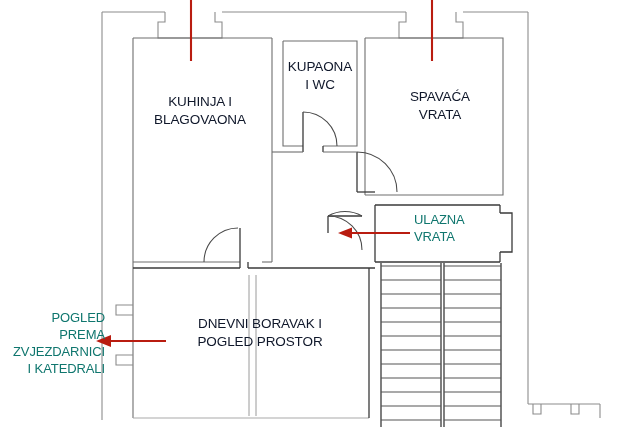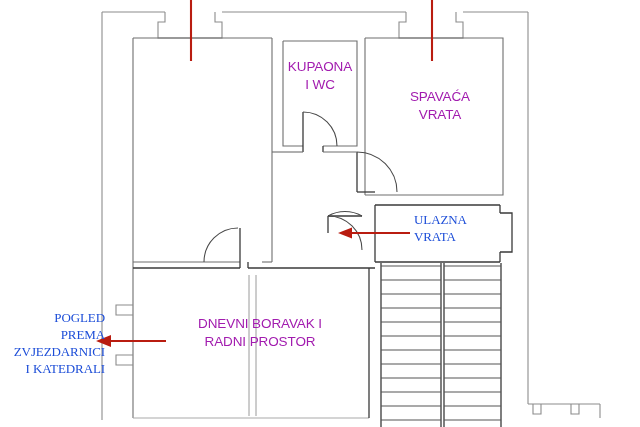--- a/index.html
+++ b/index.html
@@ -71,33 +71,33 @@
     stroke-width: 2.1;
     fill: none;
     stroke-linecap: butt;
   }
   .annot-head {
     fill: #b91c10;
     stroke: none;
   }
   .room-label {
     position: absolute;
-    color: #a21caf;
+    color: #0f172a;
     font-family: "Liberation Sans", sans-serif;
     font-size: 13.5px;
     line-height: 1.32;
     letter-spacing: -0.1px;
     text-align: center;
     white-space: pre-line;
     user-select: none;
   }
   .annot-label {
     position: absolute;
-    color: #1d4ed8;
-    font-family: Liberation Serif, serif;
+    color: #0f766e;
+    font-family: Liberation Sans, sans-serif;
     font-size: 13px;
     line-height: 1.3;
     letter-spacing: -0.1px;
     white-space: pre-line;
     user-select: none;
   }
   #label-kuhinja  { left: 120px; top: 93px;  width: 160px; }
   #label-kupaona  { left: 272px; top: 58px;  width: 96px;  }
   #label-spavaca  { left: 372px; top: 88px;  width: 136px; }
   #label-dnevni   { left: 160px; top: 315px; width: 200px; }
@@ -244,29 +244,31 @@
 
       <path class="annot-line" d="M 410 233 L 345 233"></path>
       <polygon class="annot-head" points="338,233 352,227.5 352,238.5"></polygon>
 
       <path class="annot-line" d="M 166 341 L 104 341"></path>
       <polygon class="annot-head" points="96,341 111,335 111,347"></polygon>
     </g>
 
   </svg>
 
+  <div class="room-label" id="label-kuhinja">KUHINJA I
+BLAGOVAONA</div>
 
   <div class="room-label" id="label-kupaona">KUPAONA
 I WC</div>
 
   <div class="room-label" id="label-spavaca">SPAVAĆA
 VRATA</div>
 
   <div class="room-label" id="label-dnevni">DNEVNI BORAVAK I
-RADNI PROSTOR</div>
+POGLED PROSTOR</div>
 
   <div class="annot-label" id="label-ulazna">ULAZNA
 VRATA</div>
 
   <div class="annot-label" id="label-pogled">POGLED
 PREMA
 ZVJEZDARNICI
 I KATEDRALI</div>
 
 </div>

